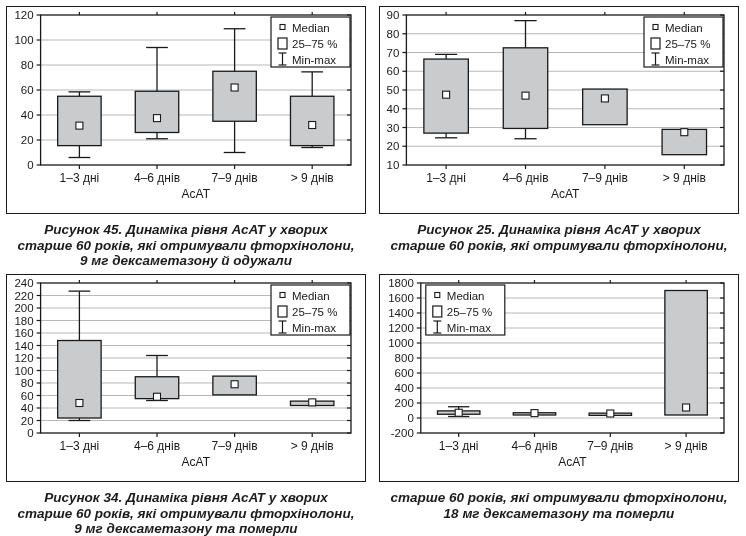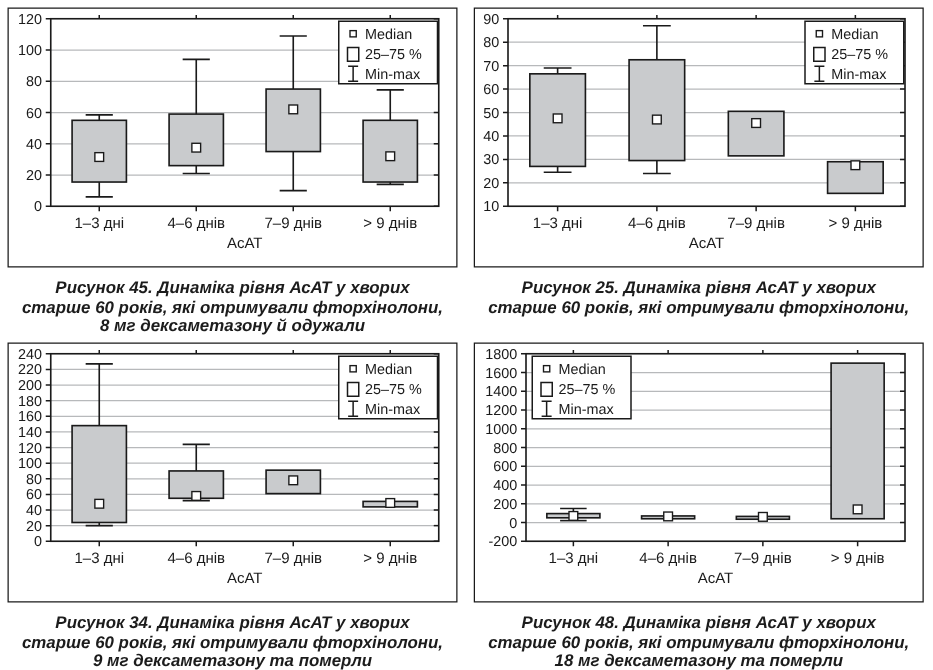--- a/index.html
+++ b/index.html
@@ -123,21 +123,21 @@
               <line x1="271.5" y1="46" x2="279.5" y2="46" stroke="#1a1a1a" stroke-width="1.2"></line>
               <line x1="271.5" y1="58" x2="279.5" y2="58" stroke="#1a1a1a" stroke-width="1.2"></line>
             </g>
             <text x="285" y="56.5" font-size="11.5" fill="#1a1a1a">Min-max</text>
           </g>
         </svg>
     </div>
     <div class="caption">
       <div>Рисунок 45.  Динаміка рівня АсАТ у хворих</div>
       <div>старше 60 років, які отримували фторхінолони,</div>
-      <div>8 мг дексаметазону й одужали</div>
+      <div>9 мг дексаметазону й одужали</div>
     </div>
   </div>
 
   <div class="cell">
     <div class="panel">
       <svg width="357" height="205" viewBox="0 0 357 205">
           <g>
             <line x1="26.4" y1="139.25" x2="344" y2="139.25" stroke="#b7b9bb" stroke-width="1"></line>
             <line x1="26.4" y1="120.5" x2="344" y2="120.5" stroke="#b7b9bb" stroke-width="1"></line>
             <line x1="26.4" y1="101.75" x2="344" y2="101.75" stroke="#b7b9bb" stroke-width="1"></line>
@@ -467,19 +467,18 @@
             <g>
               <line x1="57.3" y1="46" x2="57.3" y2="58" stroke="#1a1a1a" stroke-width="1.2"></line>
               <line x1="53.3" y1="46" x2="61.3" y2="46" stroke="#1a1a1a" stroke-width="1.2"></line>
               <line x1="53.3" y1="58" x2="61.3" y2="58" stroke="#1a1a1a" stroke-width="1.2"></line>
             </g>
             <text x="66.8" y="56.5" font-size="11.5" fill="#1a1a1a">Min-max</text>
           </g>
         </svg>
     </div>
     <div class="caption">
-      <div>Рисунок 48.  Динаміка рівня АсАТ у хворих</div>
       <div>старше 60 років, які отримували фторхінолони,</div>
       <div>18 мг дексаметазону та померли</div>
     </div>
   </div>
 
 </div>
 
 </body></html>

